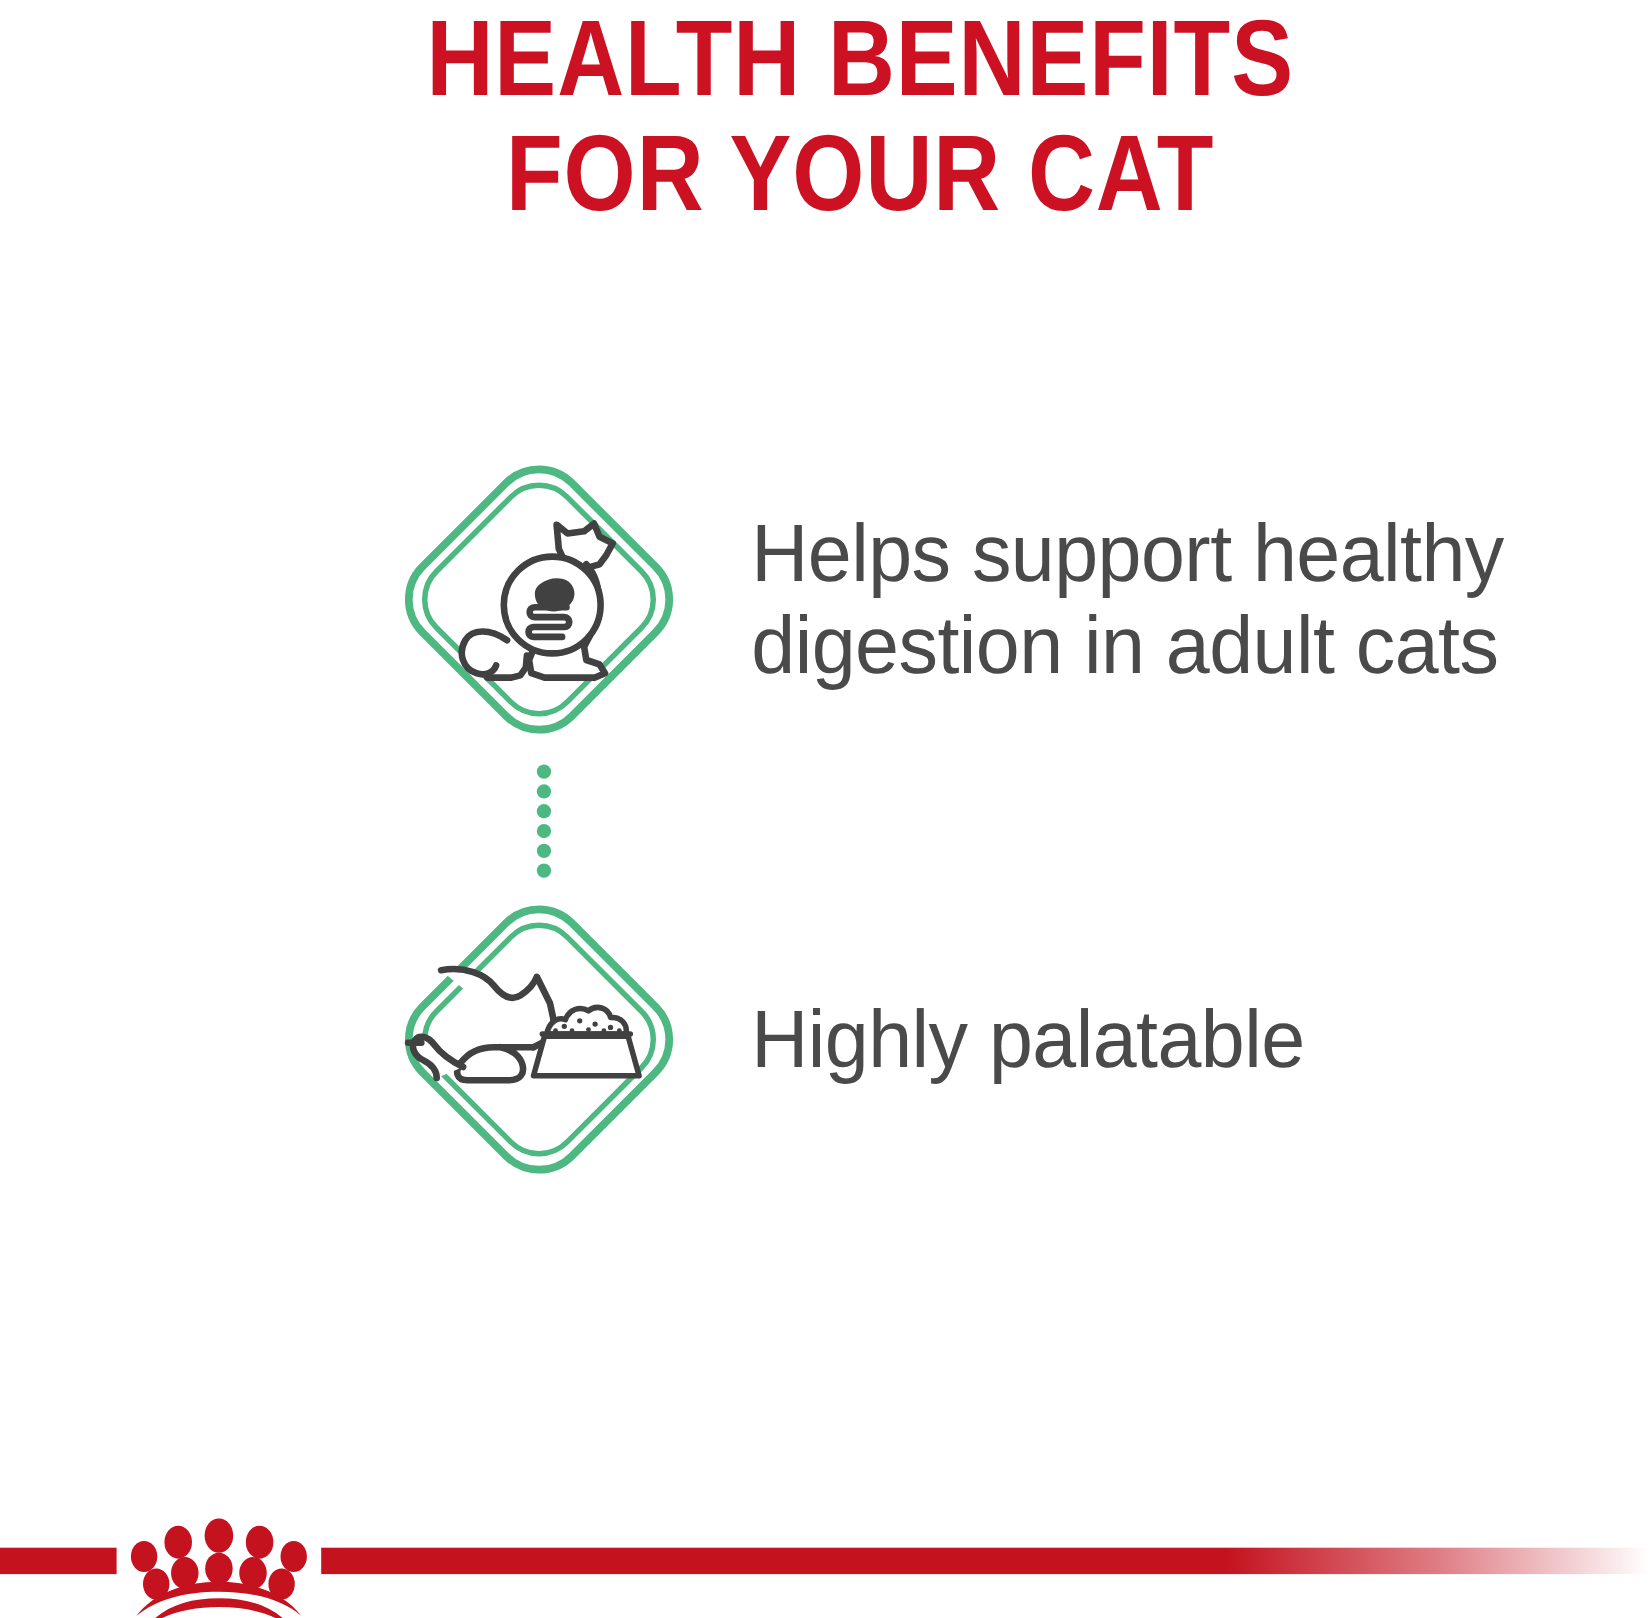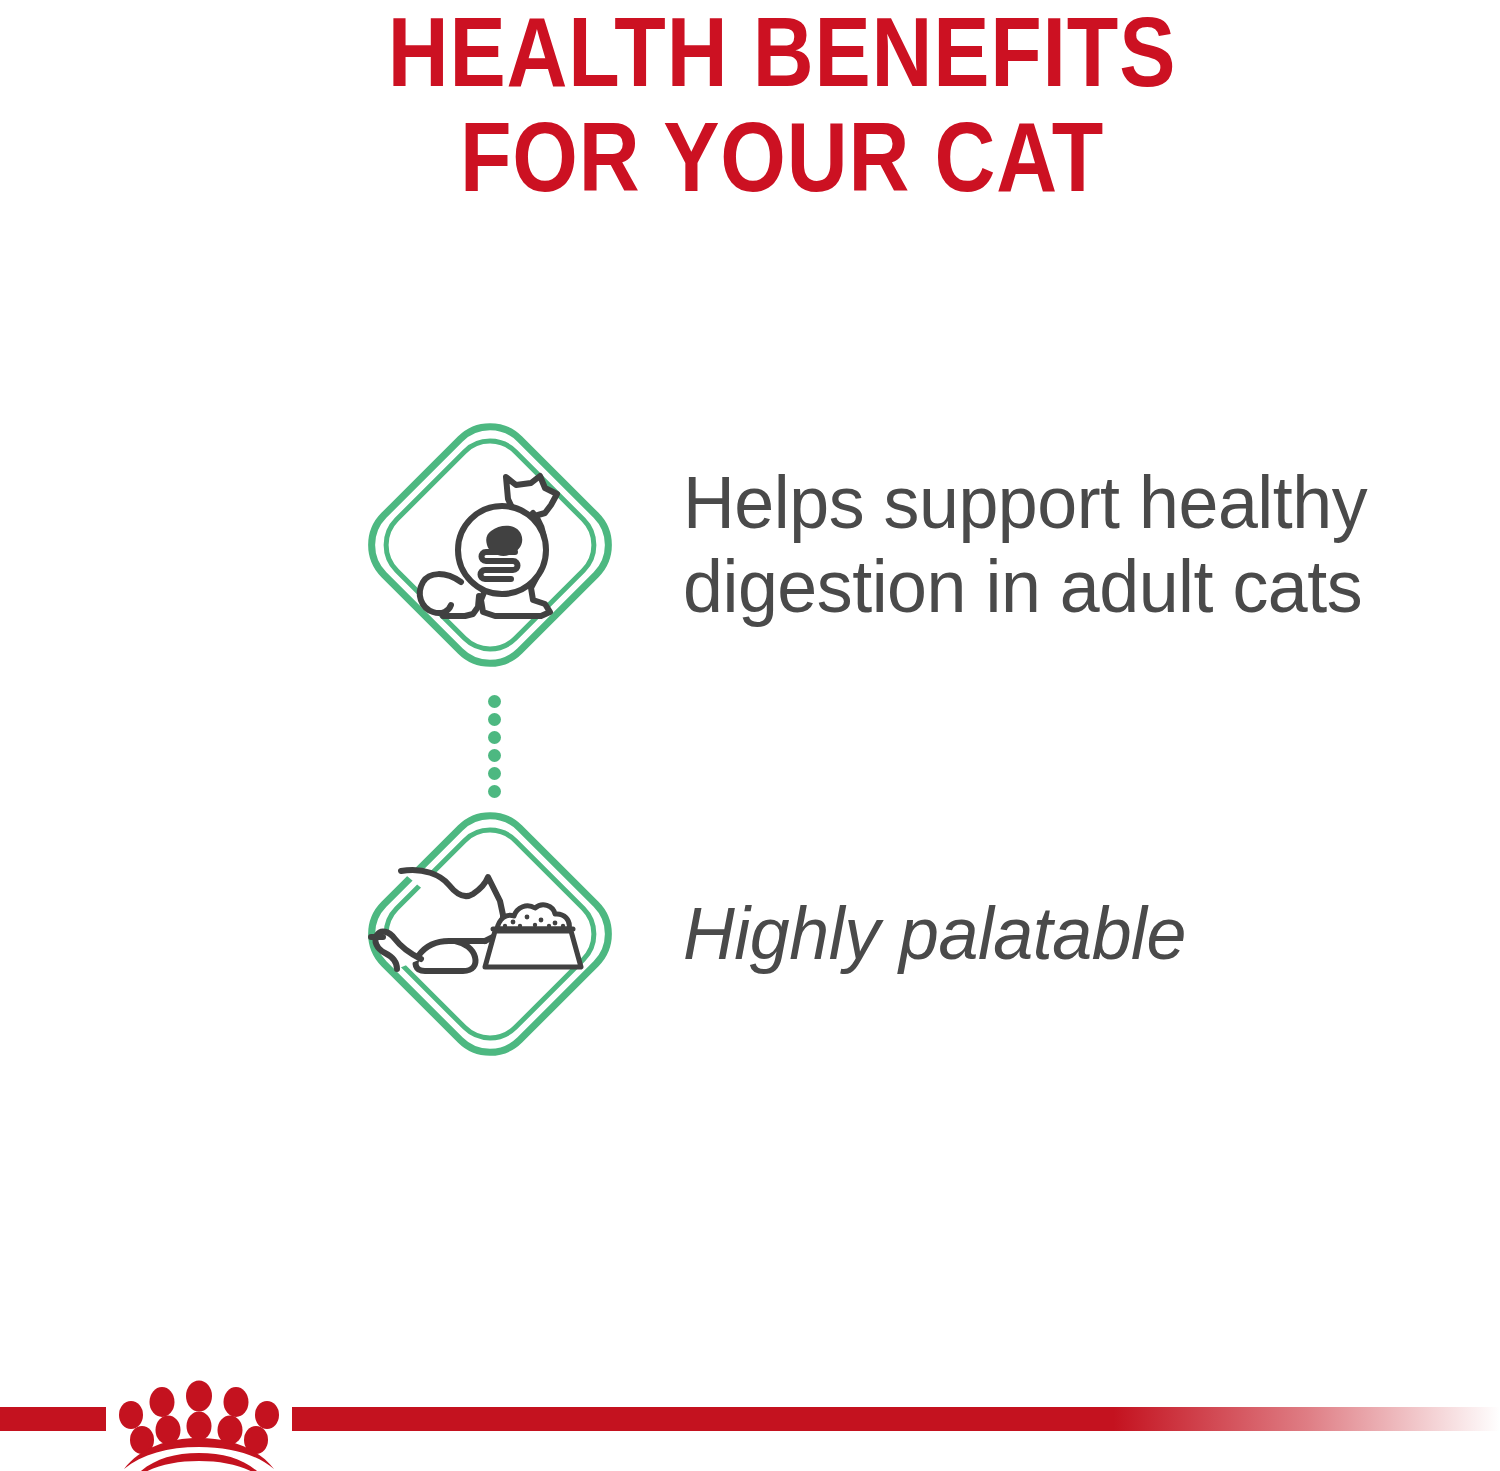--- a/index.html
+++ b/index.html
@@ -44,21 +44,21 @@
     width: 1500px;
   }
   .benefit-row {
     position: absolute;
     left: 0;
     width: 1500px;
     display: flex;
     align-items: center;
   }
   .benefit-row.row-0 { top: 0px; height: 290px; }
-  .benefit-row.row-1 { top: 389px; height: 290px; font-style: italic; }
+  .benefit-row.row-1 { top: 400px; height: 290px; }
 
   .badge {
     position: relative;
     width: 290px;
     height: 290px;
     margin-left: 345px;
     flex: 0 0 auto;
   }
   .badge svg { display: block; width: 290px; height: 290px; }
 

